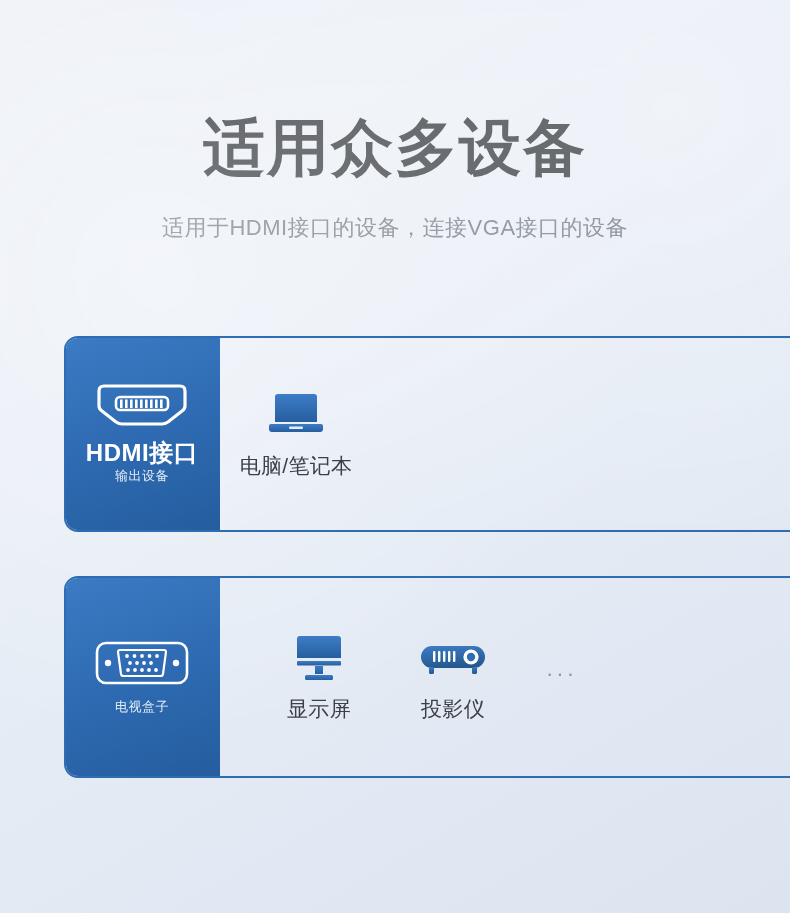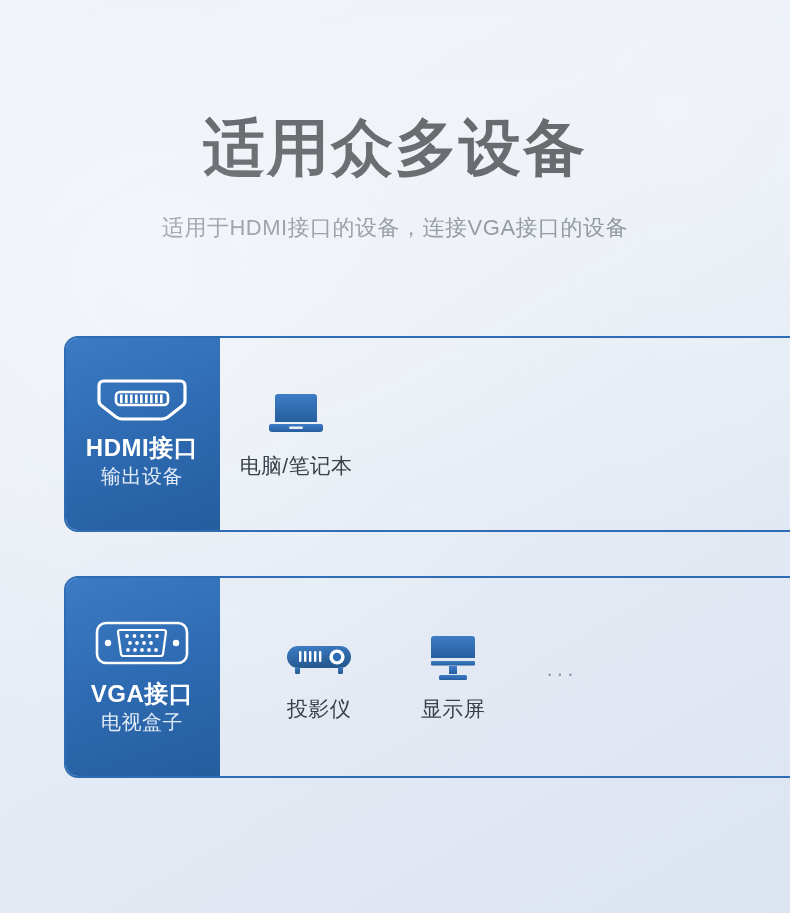--- a/index.html
+++ b/index.html
@@ -86,21 +86,21 @@
     line-height: 0;
   }
   .port-title {
     font-size: 24px;
     font-weight: bold;
     color: #ffffff;
     letter-spacing: 0.5px;
     line-height: 1.25;
   }
   .port-sub {
-    font-size: 20px;
+    font-size: 13px;
     color: #e3ecf8;
     letter-spacing: 0.5px;
     line-height: 1.3;
   }
 
   .card-right {
     flex: 1;
     display: flex;
     align-items: center;
     padding-left: 16px;
@@ -230,26 +230,43 @@
               <circle cx="50" cy="24" r="1.9"></circle>
             <circle cx="57" cy="24" r="1.9"></circle>
             <circle cx="34" cy="31" r="1.9"></circle>
               <circle cx="41" cy="31" r="1.9"></circle>
               <circle cx="48" cy="31" r="1.9"></circle>
             <circle cx="55" cy="31" r="1.9"></circle>
               <circle cx="62" cy="31" r="1.9"></circle>
           </g>
         </svg>
       </span>
-      <div class="port-title">VGA接口</div>
       <div class="port-sub">电视盒子</div>
     </div>
 
     <div class="card-right">
       <div class="devices row-vga">
+
+        <div class="device">
+          <span class="dev-icon">
+            <svg width="56" height="50" viewBox="0 0 56 50">
+              <defs>
+                <linearGradient id="gMon" x1="0" y1="0" x2="0" y2="1">
+                  <stop offset="0%" stop-color="#3d7cc6"></stop>
+                  <stop offset="100%" stop-color="#265f9f"></stop>
+                </linearGradient>
+              </defs>
+              <path d="M6 6 Q6 3 9 3 L47 3 Q50 3 50 6 L50 25 L6 25 Z" fill="url(#gMon)"></path>
+              <rect x="6" y="28" width="44" height="4.4" rx="1" fill="url(#gMon)"></rect>
+              <rect x="24" y="33" width="8" height="8" fill="url(#gMon)"></rect>
+              <rect x="14" y="42" width="28" height="5" rx="1.5" fill="url(#gMon)"></rect>
+            </svg>
+          </span>
+          <span class="dev-label">显示屏</span>
+        </div>
 
         <div class="device">
           <span class="dev-icon">
             <svg width="72" height="48" viewBox="0 0 72 48">
               <defs>
                 <linearGradient id="gProj" x1="0" y1="0" x2="0.2" y2="1">
                   <stop offset="0%" stop-color="#3d7cc6"></stop>
                   <stop offset="100%" stop-color="#24598f"></stop>
                 </linearGradient>
               </defs>
@@ -263,37 +280,19 @@
                 <rect x="31" y="17" width="2.4" height="11" rx="1"></rect>
                 <rect x="36" y="17" width="2.4" height="11" rx="1"></rect>
               </g>
               <rect x="12" y="33" width="5" height="7" rx="1.6" fill="url(#gProj)"></rect>
               <rect x="55" y="33" width="5" height="7" rx="1.6" fill="url(#gProj)"></rect>
             </svg>
           </span>
           <span class="dev-label">投影仪</span>
         </div>
 
-        <div class="device">
-          <span class="dev-icon">
-            <svg width="56" height="50" viewBox="0 0 56 50">
-              <defs>
-                <linearGradient id="gMon" x1="0" y1="0" x2="0" y2="1">
-                  <stop offset="0%" stop-color="#3d7cc6"></stop>
-                  <stop offset="100%" stop-color="#265f9f"></stop>
-                </linearGradient>
-              </defs>
-              <path d="M6 6 Q6 3 9 3 L47 3 Q50 3 50 6 L50 25 L6 25 Z" fill="url(#gMon)"></path>
-              <rect x="6" y="28" width="44" height="4.4" rx="1" fill="url(#gMon)"></rect>
-              <rect x="24" y="33" width="8" height="8" fill="url(#gMon)"></rect>
-              <rect x="14" y="42" width="28" height="5" rx="1.5" fill="url(#gMon)"></rect>
-            </svg>
-          </span>
-          <span class="dev-label">显示屏</span>
-        </div>
-
 
         <div class="ellipsis">···</div>
       </div>
     </div>
   </div>
 
 </div>
 
 </body></html>

